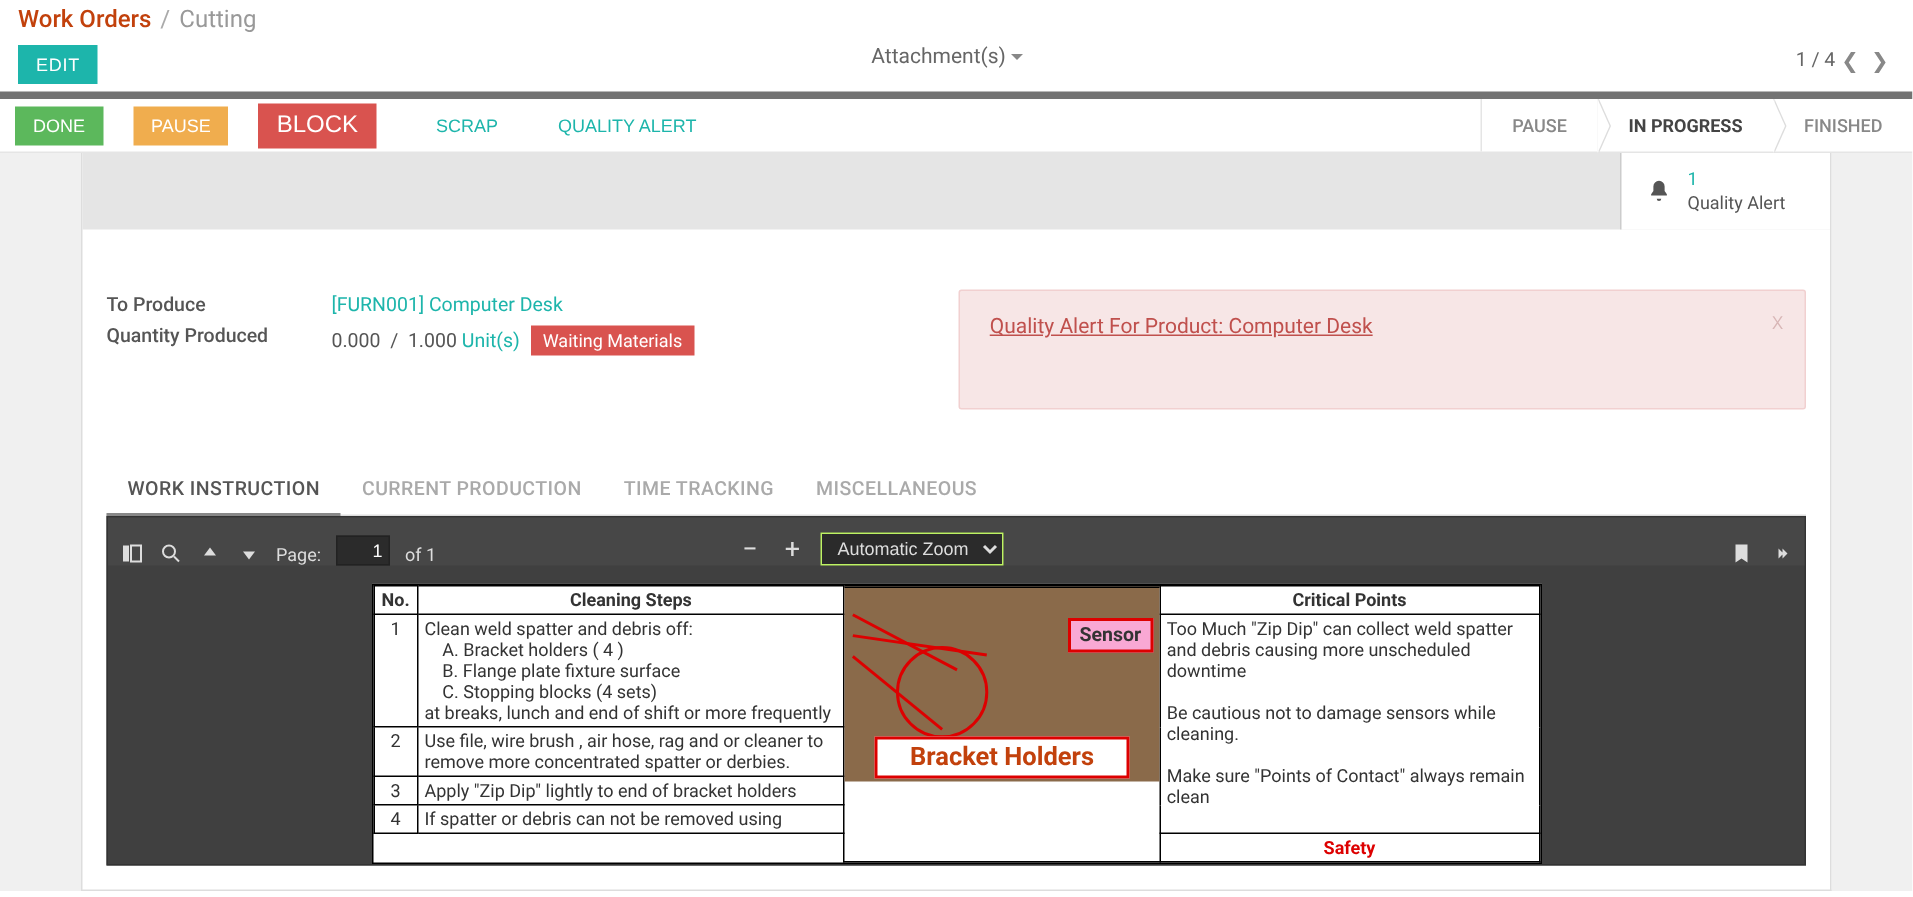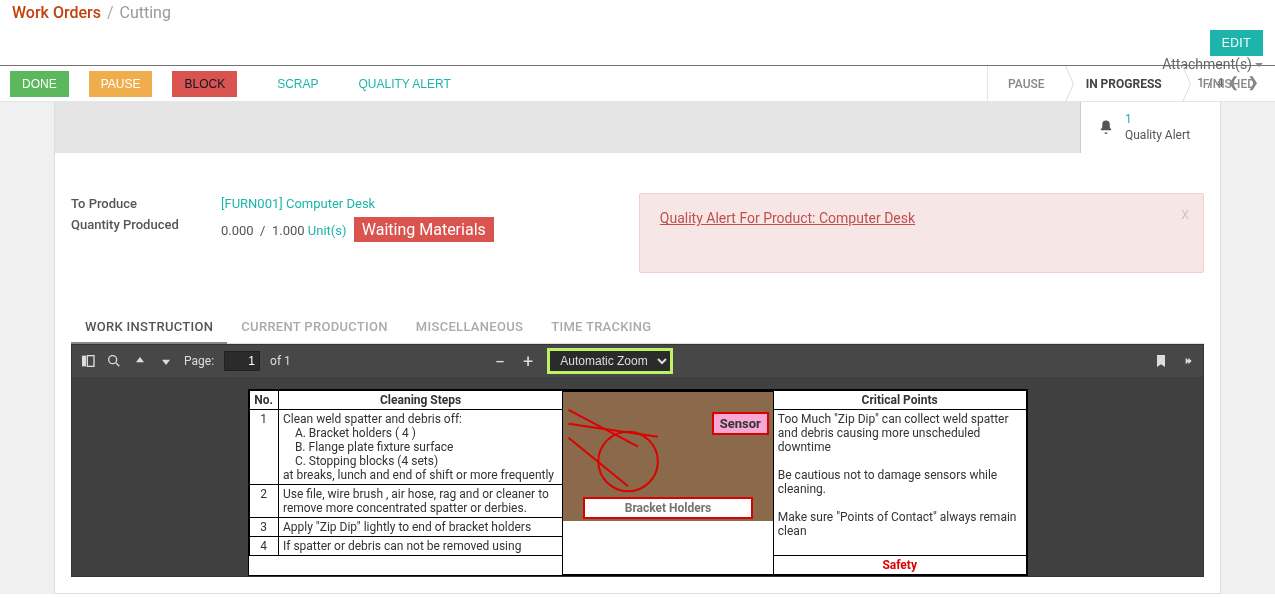--- a/index.html
+++ b/index.html
@@ -6,34 +6,34 @@
   body { font-family: -apple-system, BlinkMacSystemFont, "Segoe UI", Roboto, "Helvetica Neue", Arial, sans-serif; font-size: 13px; color: #333; background: #fff; width: 1275px; }
   a { text-decoration: none; }
 
   
   .bc-row { display: flex; align-items: center; padding: 0 12px; height: 24px; }
   .bc-link { color: #c2410c; font-size: 16px; font-weight: 500; }
   .bc-sep { color: #aaa; font-size: 16px; padding: 0 6px; }
   .bc-current { color: #999; font-size: 16px; }
 
   
-  .row2 { display: flex; align-items: flex-end; padding: 6px 12px; border-bottom: 1px solid #737373; height: 42px; flex-direction: column; }
+  .row2 { display: flex; align-items: flex-start; padding: 6px 12px; border-bottom: 5px solid #737373; height: 42px; }
   .btn-edit { background: #1db5ab; color: #fff; border: none; padding: 6px 12px; font-size: 12px; font-weight: 500; cursor: pointer; letter-spacing: 0.5px; }
   .attach-wrap { flex: 1; text-align: center; }
   .attach-link { color: #666; font-size: 14px; }
   .attach-caret { display: inline-block; width: 0; height: 0; border-left: 4px solid transparent; border-right: 4px solid transparent; border-top: 4px solid #888; margin-left: 3px; vertical-align: middle; }
   .pager { display: flex; align-items: center; gap: 0; color: #666; font-size: 13px; }
   .pager-btn { cursor: pointer; color: #888; font-size: 14px; padding: 2px 4px; }
 
   
   .status-row { display: flex; align-items: stretch; border-bottom: 1px solid #e5e5e5; height: 36px; background: #fff; }
   .btn-bar { display: flex; align-items: center; gap: 16px; padding-left: 10px; }
   .btn-done { background: #5cb85c; color: #fff; border: none; padding: 6px 12px; font-size: 12px; font-weight: 500; cursor: pointer; margin-right: 4px;}
   .btn-pause { background: #f0ad4e; color: #fff; border: none; padding: 6px 12px; font-size: 12px; font-weight: 500; cursor: pointer; margin-right: 4px;}
-  .btn-block { background: #d9534f; color: #0f172a; border: none; padding: 6px 12px; font-size: 12px; font-weight: 500; cursor: pointer; margin-right: 12px;}
+  .btn-block { background: #d9534f; color: #ffffff; border: none; padding: 6px 12px; font-size: 16px; font-weight: 500; cursor: pointer; margin-right: 12px;}
   .btn-link { background: none; border: none; color: #1db5ab; font-size: 12px; font-weight: 500; cursor: pointer; padding: 6px 12px; }
   .status-spacer { flex: 1; }
   .arrow-stages { display: flex; align-items: stretch; }
   .stage { position: relative; padding: 0 20px; display: flex; align-items: center; color: #888; font-size: 12px; font-weight: 500; border-left: 1px solid #e5e5e5; }
   .stage.active { color: #444; font-weight: 700; }
   .stage::after {
     content: ""; position: absolute; right: -8px; top: 50%; transform: translateY(-50%);
     width: 0; height: 0; border-top: 18px solid transparent; border-bottom: 18px solid transparent; border-left: 8px solid #fff; z-index: 2;
   }
   .stage::before {
@@ -52,48 +52,48 @@
   .alert-num { color: #1db5ab; display: block; }
 
   .sheet-body { padding: 40px 16px 16px 16px; }
   .cols { display: flex; gap: 24px; }
   .col-left { flex: 0 0 48%; }
   .col-right { flex: 1; }
   .row-f { display: flex; padding: 3px 0; font-size: 13px; }
   .lbl { width: 150px; color: #555; font-weight: 500; }
   .val { flex: 1; color: #555; }
   .val .link { color: #1db5ab; }
-  .badge-wait { background: #d9534f; color: #fff; padding: 3px 8px; font-size: 16px; display: inline-block; margin-left: 4px; }
+  .badge-wait { background: #d9534f; color: #fff; padding: 3px 8px; font-size: 12px; display: inline-block; margin-left: 4px; }
   .qalert-panel { background: #f7e6e6; border: 1px solid #f1d0d0; padding: 16px 20px; min-height: 80px; position: relative; border-radius: 2px;}
   .qalert-panel .qtxt { color: #c0504d; font-size: 14px; text-decoration: underline; }
   .qalert-panel .qx { position: absolute; right: 14px; top: 10px; color: #d8b6b6; font-size: 16px; cursor: pointer; font-weight: 300;}
 
   
   .tabs { display: flex; border-bottom: 1px solid #ddd; margin-top: 36px; }
   .tab { padding: 10px 14px 8px 14px; color: #aaa; font-size: 13px; font-weight: 500; cursor: pointer; letter-spacing: 0.3px;}
   .tab.active { color: #555; border-bottom: 2px solid #888; margin-bottom: -1px; }
 
   
   .pdfv { background: #404040; border: 1px solid #333; margin-top: 0; }
-  .pdf-tb { background: #474747; display: flex; align-items: center; height: 32px; padding: 0 8px; gap: 10px; color: #ddd; font-size: 12px; }
+  .pdf-tb { background: #474747; display: flex; align-items: flex-end; height: 32px; padding: 0 8px; gap: 10px; color: #ddd; font-size: 12px; }
   .pdf-ico { width: 16px; height: 16px; fill: #ddd; cursor: pointer; }
   .pdf-page-in { width: 36px; background: #2b2b2b; border: 1px solid #222; color: #fff; text-align: right; padding: 2px 4px; font-size: 12px; }
-  .pdf-select { background: #2b2b2b; border: 3px solid #bef264; color: #ddd; font-size: 12px; padding: 2px 6px; }
+  .pdf-select { background: #2b2b2b; border: 1px solid #bef264; color: #ddd; font-size: 12px; padding: 2px 6px; }
   .pdf-spacer { flex: 1; }
   .pdf-pm { font-size: 18px; cursor: pointer; padding: 0 4px; color: #ddd;}
   .pdf-page { background: #fff; margin: 12px auto 0 auto; width: 780px; min-height: 170px; display: flex; border: 1px solid #000; font-size: 12px;}
   .pdf-page table { border-collapse: collapse; width: 100%; table-layout: fixed;}
   .pdf-page td, .pdf-page th { border: 1px solid #000; padding: 2px 4px; vertical-align: top; }
   .pdf-left { width: 28px; text-align: center; }
   .pdf-mid { width: 270px;}
   .pdf-img { width: 200px;}
   .pdf-right { width: 240px;}
   .pdf-img-box { background: #8a6a4a; width: 100%; height: 130px; position: relative; border-top: 1px solid #000;}
   .pdf-sensor { position: absolute; top: 20px; right: 4px; background: #f9a8d4; border: 2px solid #d00; padding: 2px 6px; font-weight: bold; font-size: 13px;}
-  .pdf-bh { position: absolute; bottom: 2px; left: 20px; right: 20px; background: #fff; border: 2px solid #d00; padding: 2px 6px; font-weight: bold; text-align: center; color: #737373; font-size: 12px;}
+  .pdf-bh { position: absolute; bottom: 2px; left: 20px; right: 20px; background: #fff; border: 2px solid #d00; padding: 2px 6px; font-weight: bold; text-align: center; color: #c2410c; font-size: 17px;}
   .pdf-safety { color: #d00; font-weight: bold; text-align: center; border-top: 1px solid #000; font-size: 12px; padding-top: 1px;}
   .pdf-line { stroke: #d00; stroke-width: 2; fill: none;}
   .pdf-svg { position: absolute; top: 0; left: 0; width: 100%; height: 100%; pointer-events: none;}
 </style>
 </head>
 <body>
 
 <div class="bc-row">
   <a href="#" class="bc-link">Work Orders</a>
   <span class="bc-sep">/</span>
@@ -166,22 +166,22 @@
           <div class="qalert-panel">
             <span class="qtxt">Quality Alert For Product: Computer Desk</span>
             <span class="qx">x</span>
           </div>
         </div>
       </div>
 
       <div class="tabs">
         <div class="tab active">WORK INSTRUCTION</div>
         <div class="tab">CURRENT PRODUCTION</div>
+        <div class="tab">TIME TRACKING</div>
         <div class="tab">MISCELLANEOUS</div>
-        <div class="tab">TIME TRACKING</div>
       </div>
 
       <div class="pdfv">
         <div class="pdf-tb">
           <svg class="pdf-ico" viewBox="0 0 24 24">
               <rect x="3" y="4" width="6" height="16"></rect>
               <rect x="11" y="4" width="10" height="16" fill="none" stroke="#ddd" stroke-width="2"></rect>
             </svg>
           <svg class="pdf-ico" viewBox="0 0 24 24">
               <circle cx="10" cy="10" r="6" fill="none" stroke="#ddd" stroke-width="2"></circle>

